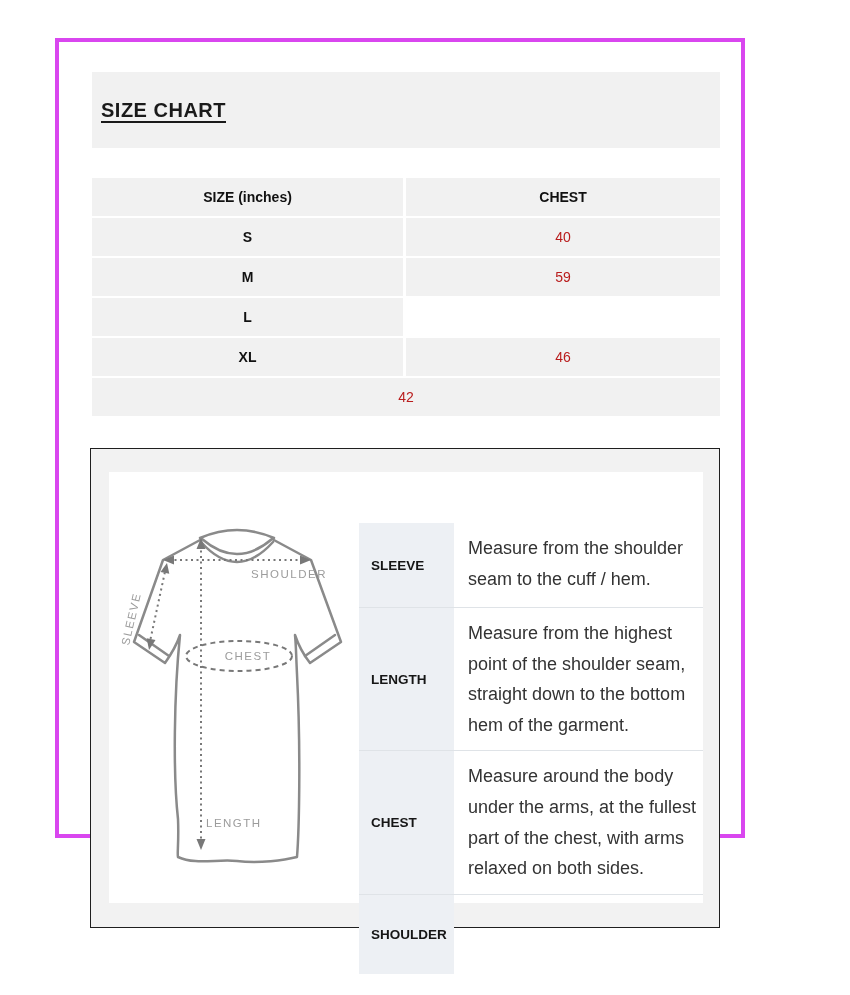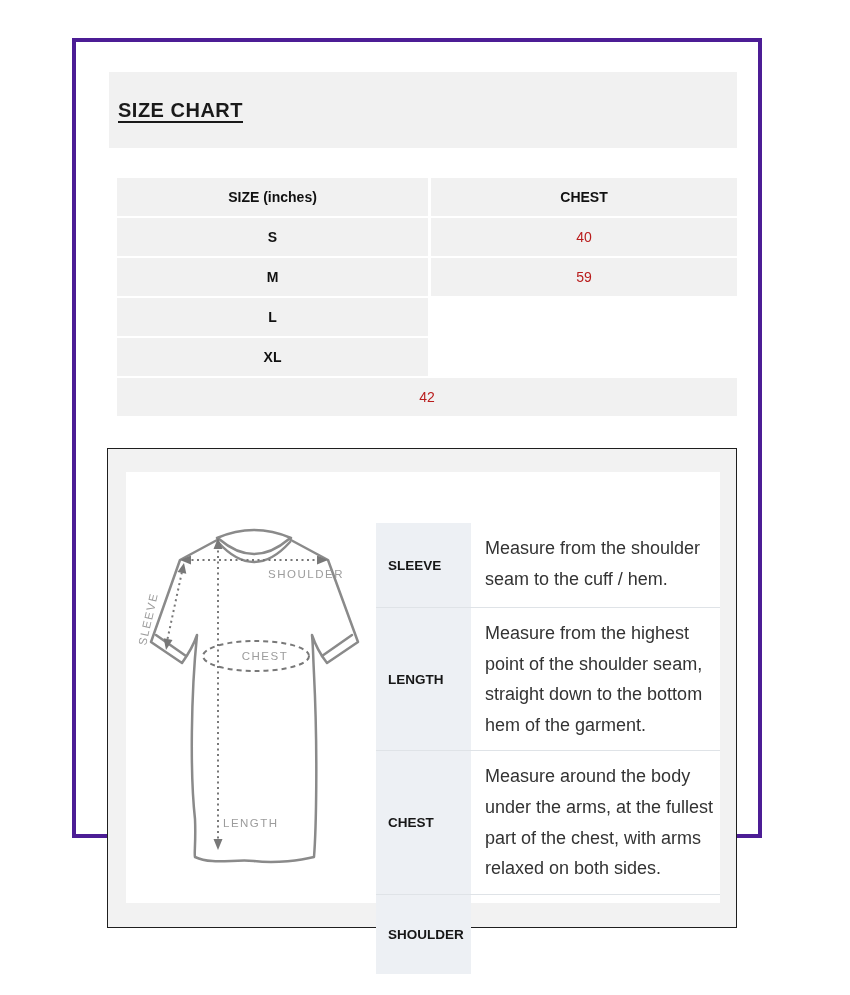--- a/index.html
+++ b/index.html
@@ -7,44 +7,44 @@
   body {
     width: 850px; height: 995px;
     position: relative;
     font-family: "Liberation Sans", sans-serif;
     color: #1a1a1a;
   }
   .page { position: relative; width: 850px; height: 995px; background: #fff; }
 
   
   .frame {
-    position: absolute; left: 72px; top: 38px;
+    position: absolute; left: 55px; top: 38px;
     width: 690px; height: 800px;
-    border: 4px solid #4c1d95;
+    border: 4px solid #d946ef;
     background: #fff;
   }
 
   
   .header-box {
     position: absolute; left: 33px; top: 30px;
     width: 628px; height: 76px;
     background: #f1f1f1;
     display: flex; align-items: center;
   }
   .header-box h1 {
     font-size: 20px; font-weight: bold; letter-spacing: 0.5px;
     padding-left: 9px;
     text-decoration: underline;
     text-decoration-thickness: 2px;
     text-underline-offset: 4px;
   }
 
   
   .size-table { position: absolute; left: 33px; top: 136px; width: 628px; }
-  .trow { display: flex; gap: 3px; margin-bottom: 2px; margin-left: 8px; }
+  .trow { display: flex; gap: 3px; margin-bottom: 2px; }
   .cell {
     background: #f1f1f1; height: 38px;
     display: flex; align-items: center; justify-content: center;
     font-size: 14px; color: #b91c1c;
   }
   .c1 { width: 311px; }
   .c2 { flex: 1; }
   .bold { font-weight: bold; color: #111; }
 
   
@@ -104,20 +104,21 @@
       </div>
       <div class="trow">
         <div class="cell c1 bold">M</div>
         <div class="cell c2">59</div>
       </div>
       <div class="trow">
         <div class="cell c1 bold">L</div>
       </div>
       <div class="trow">
         <div class="cell c1 bold">XL</div>
+        <div class="cell c2">46</div>
       </div>
       <div class="trow">
         <div class="cell c2">42</div>
       </div>
     </div>
 
     <div class="diagram-box">
       <div class="guide-panel">
 
         <svg class="tshirt-svg" width="230" height="350" viewBox="0 0 230 350">

